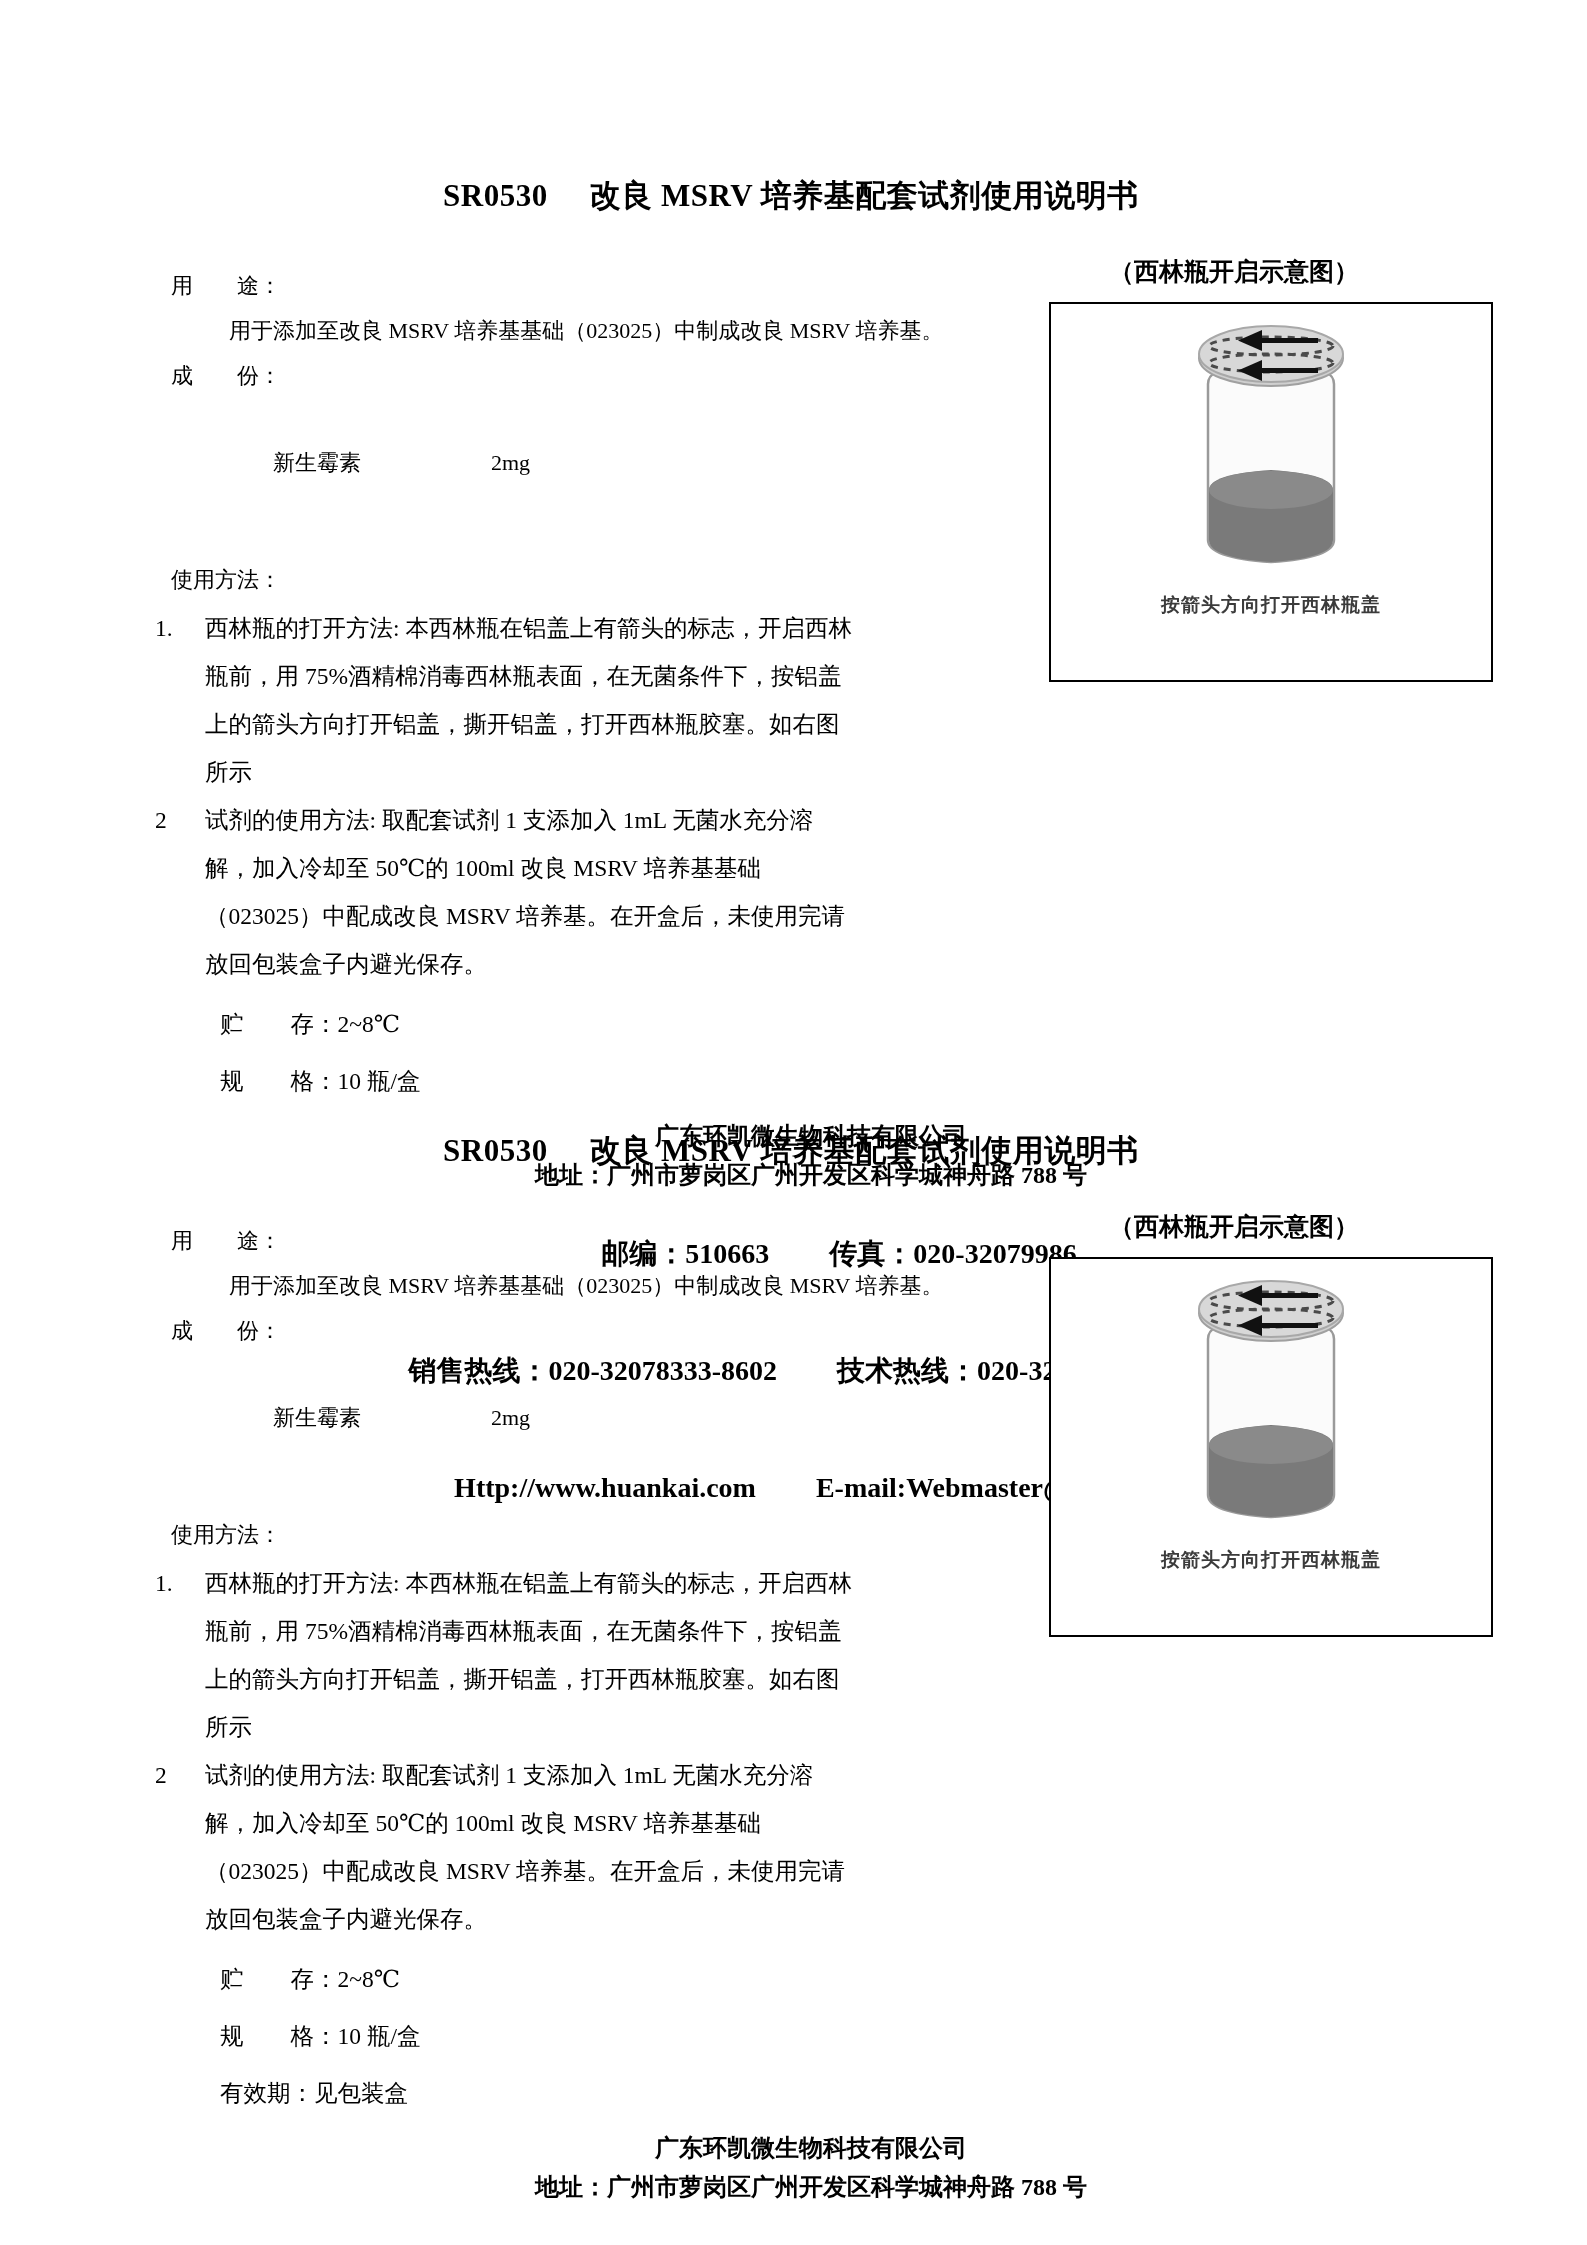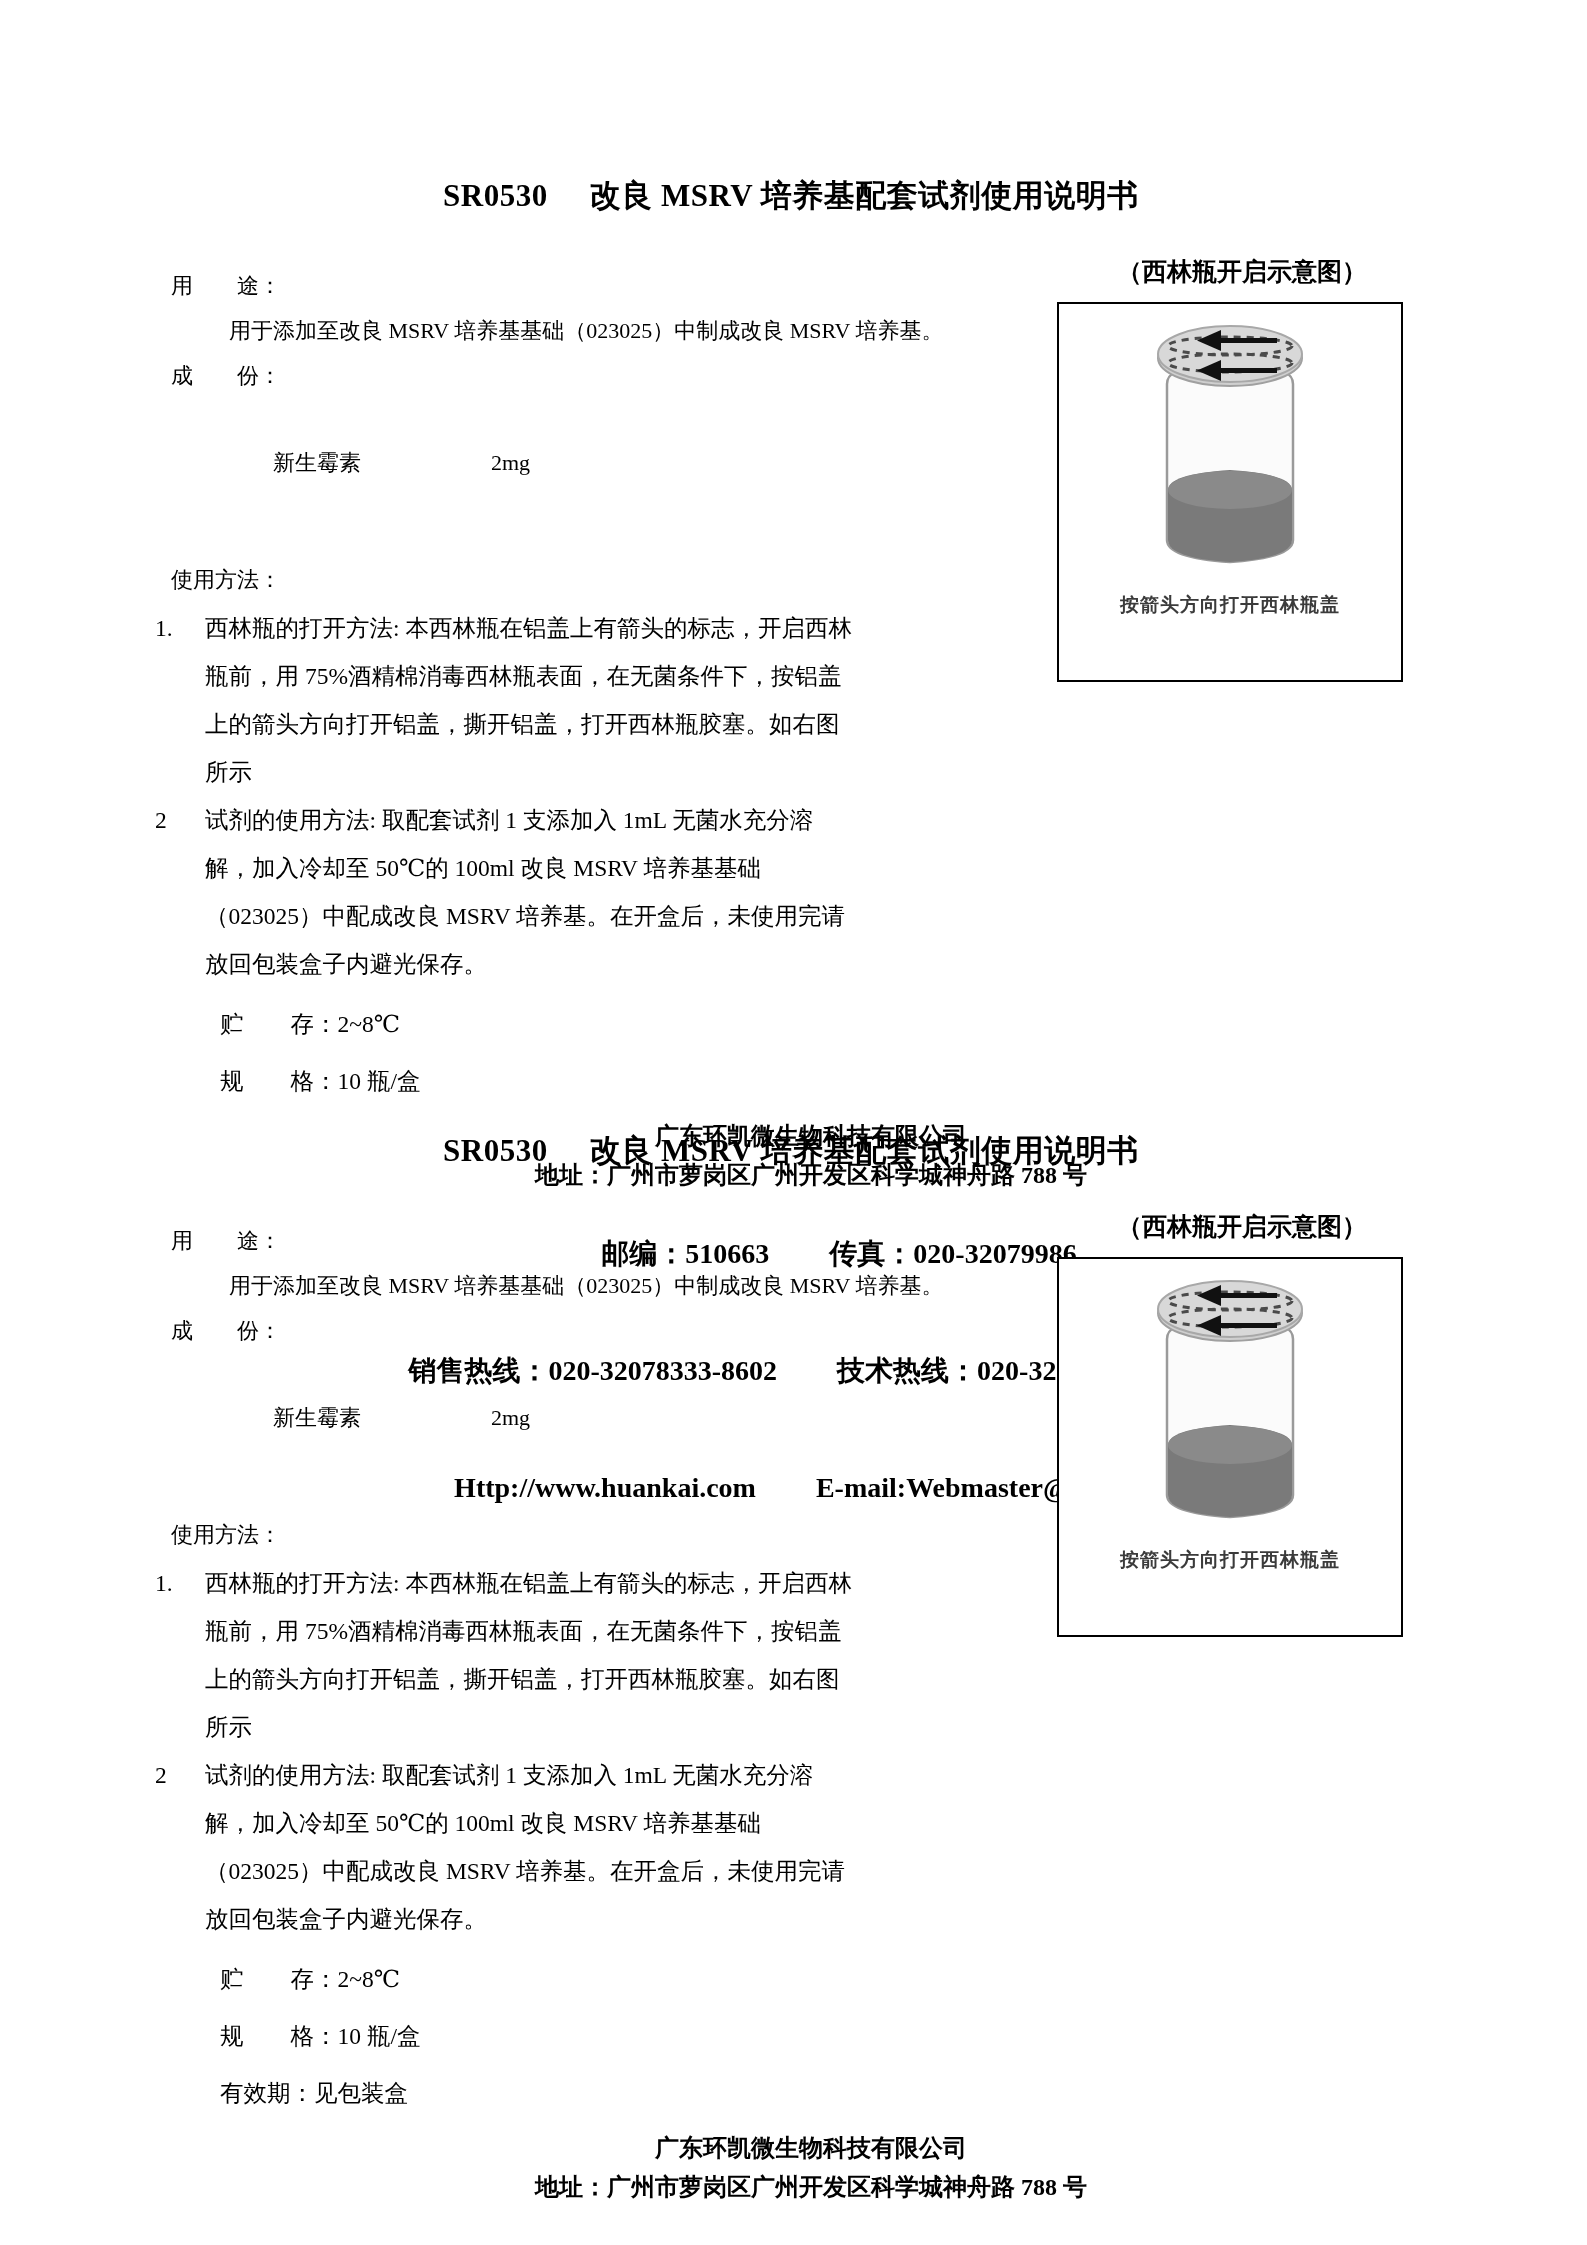--- a/index.html
+++ b/index.html
@@ -63,33 +63,33 @@
     flex: 1 1 auto;
     white-space: pre-wrap;
   }
   .spec-block { margin-top: 2px; padding-left: 50px; }
   .spec-block p { margin: 15px; font-size: 23.5px; line-height: 42px; white-space: pre; }
   .gap-md { height: 30px; }
 
   
   .figure-wrap {
     position: absolute;
-    right: 160px;
+    right: 168px;
     width: 370px;
     text-align: center;
   }
   .fig-caption-top {
     font-size: 25px;
     font-weight: bold;
     margin: 0 0 14px 0;
     white-space: nowrap;
     font-family: "Liberation Serif", "DejaVu Serif", serif;
   }
   .fig-box {
-    width: 346px;
+    width: 444px;
     height: 380px;
     border: 2px solid #000;
     box-sizing: border-box;
     background: #ffffff;
     position: relative;
     overflow: hidden;
   }
   .fig-svg-holder {
     position: absolute;
     left: 0; right: 0;

